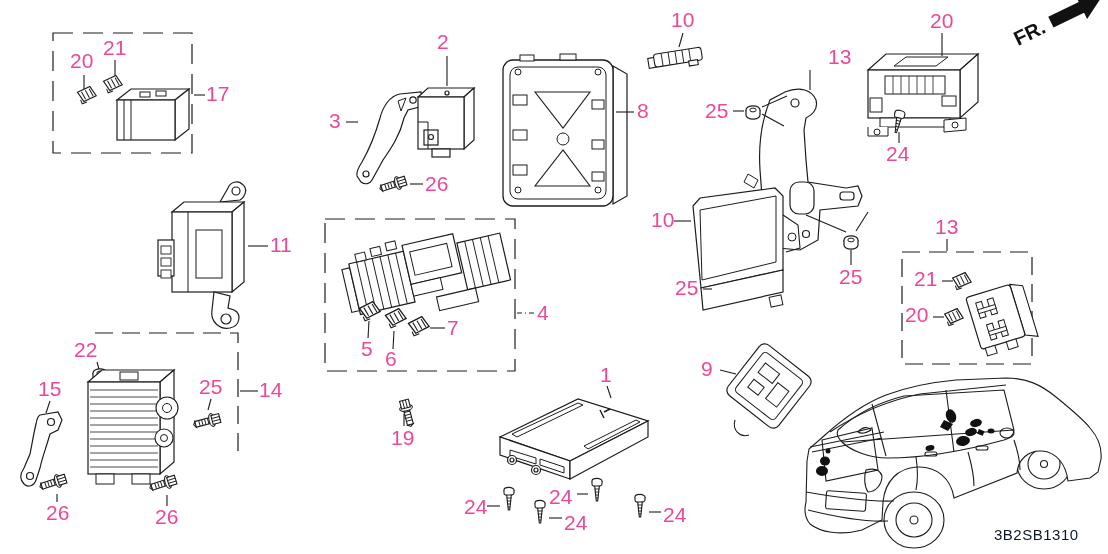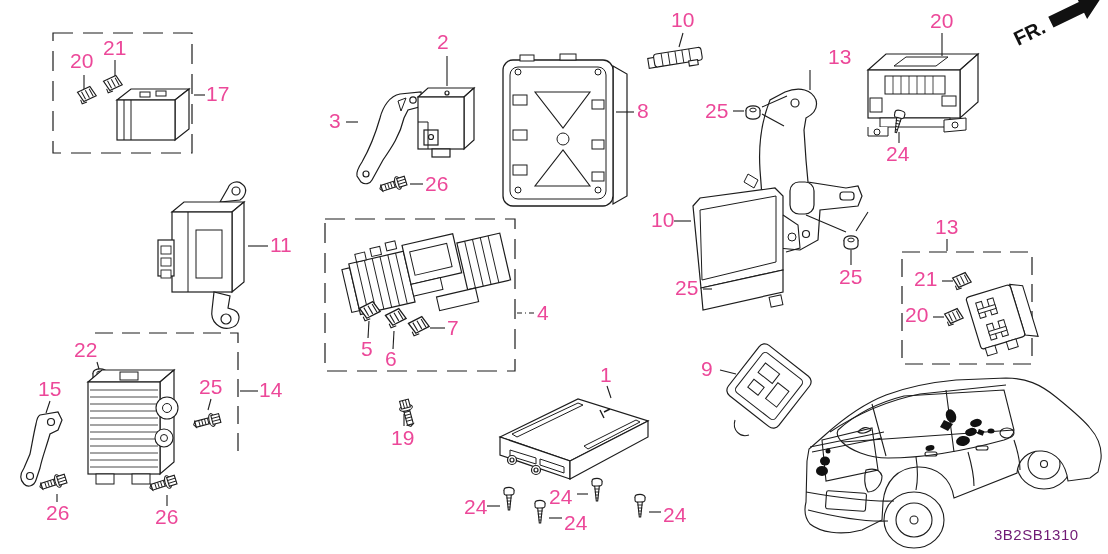--- a/index.html
+++ b/index.html
@@ -1,20 +1,20 @@
 <!DOCTYPE html>
 <html><head>
 <meta charset="utf-8">
 <style>
   html,body{margin:0;padding:0;background:#e8e8e8;}
   .stage{position:relative;width:1108px;height:554px;background:#ffffff;overflow:hidden;
          font-family:"Liberation Sans",sans-serif;}
   .stage svg{position:absolute;left:0;top:0;}
   .callout{position:absolute;font-size:21px;line-height:1;color:#ec4899;letter-spacing:0;}
-  .code{position:absolute;left:994px;top:526px;font-size:15px;color:#701a75;letter-spacing:.5px;}
+  .code{position:absolute;left:994px;top:526px;font-size:15px;color:#0f172a;letter-spacing:.5px;}
   .frtext{font-size:20px;font-weight:bold;fill:#111;}
 </style>
 </head>
 <body>
 
 <div class="stage">
 
 <svg width="1108" height="554" viewBox="0 0 1108 554">
   <defs>
     <g id="clip">

